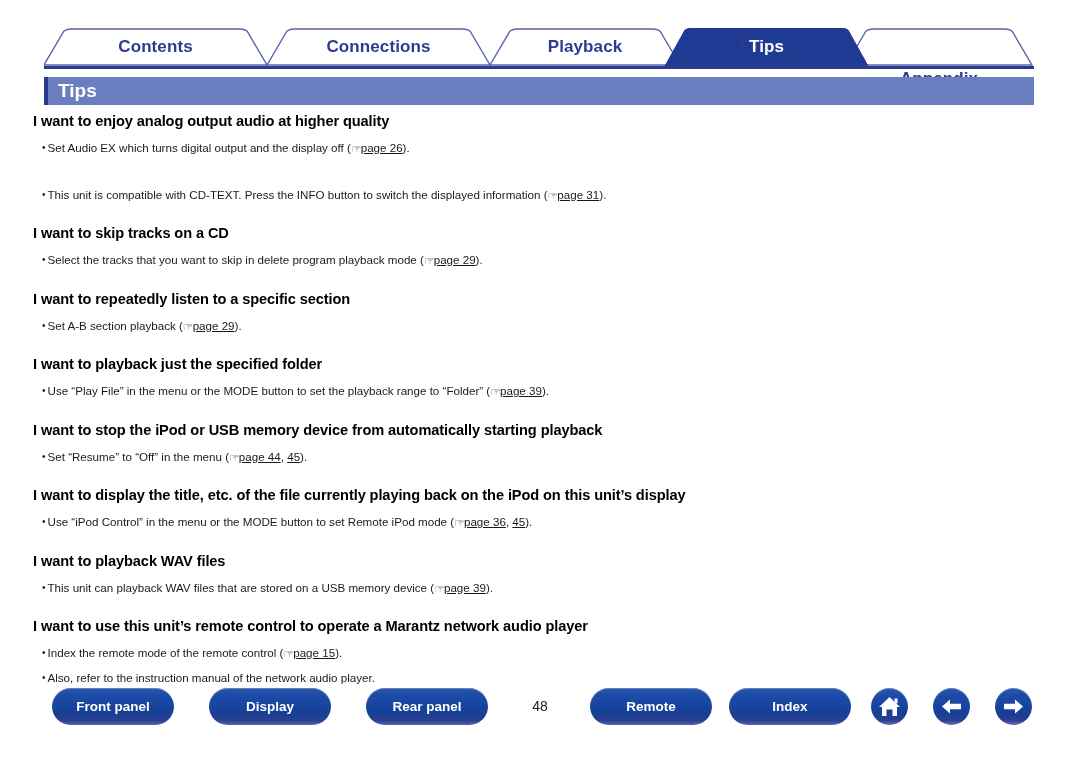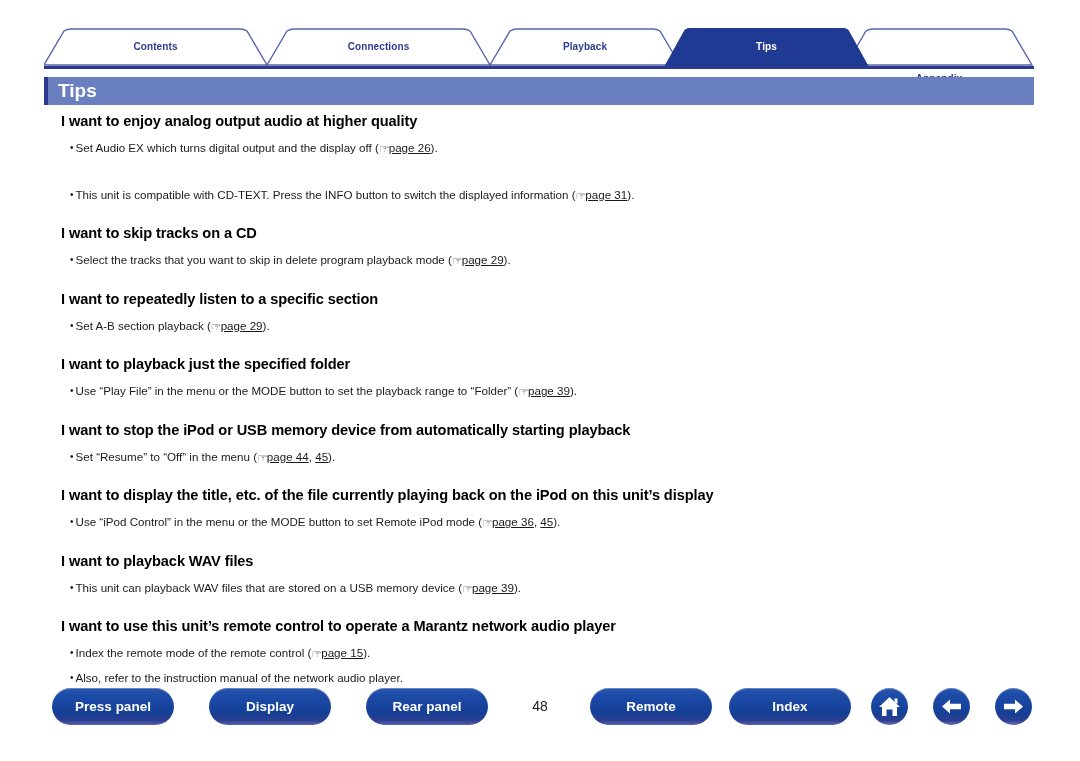--- a/index.html
+++ b/index.html
@@ -26,21 +26,21 @@
   }
   #tab-bar svg {
     display: block;
   }
   .tab-label {
     position: absolute;
     top: 0;
     height: 21px;
     line-height: 38px;
     text-align: center;
-    font-size: 10px;
+    font-size: 17px;
     font-weight: bold;
     color: #2c3b91;
     letter-spacing: 0.1px;
     white-space: nowrap;
   }
   .tab-label.active {
     color: #ffffff;
   }
   #tab-underline {
     position: absolute;
@@ -75,21 +75,21 @@
     height: 28px;
     line-height: 27px;
     font-size: 19px;
     font-weight: bold;
     color: #ffffff;
   }
 
   
   #content {
     position: absolute;
-    left: 61px;
+    left: 33px;
     top: 113px;
     width: 990px;
   }
   .section {
     margin-bottom: 0;
   }
   .sec-head {
     font-size: 14.6px;
     font-weight: bold;
     color: #000000;
@@ -260,21 +260,21 @@
     <div class="gap"></div>
     <div class="section">
       <div class="sec-head">I want to use this unit’s remote control to operate a Marantz network audio player</div>
       <div class="sec-bullet"><span class="dot">•</span><span>Index the remote mode of the remote control (</span><span class="pgicon">☞</span><span class="pglink">page 15</span><span>).</span></div>
       <div class="sec-bullet"><span class="dot">•</span><span>Also, refer to the instruction manual of the network audio player.</span></div>
     </div>
   </div>
 
 <div id="footer">
   <div id="page-number">48</div>
-<div class="pill" style="left: 52px; width: 122px;"><span>Press panel</span></div>
+<div class="pill" style="left: 52px; width: 122px;"><span>Front panel</span></div>
     <div class="pill" style="left: 209px; width: 122px;"><span>Display</span></div>
     <div class="pill" style="left: 366px; width: 122px;"><span>Rear panel</span></div>
     <div class="pill" style="left: 590px; width: 122px;"><span>Remote</span></div>
     <div class="pill" style="left: 729px; width: 122px;"><span>Index</span></div>
     <div class="circ" style="left: 871px;"><span><svg width="37" height="37" viewBox="0 0 37 37">
           <path d="M18.5 9 L29 19 L26 19 L26 28 L21.5 28 L21.5 21.5 L15.5 21.5 L15.5 28 L11 28 L11 19 L8 19 Z" fill="#ffffff"></path>
           <rect x="23.5" y="10.5" width="3" height="5" fill="#ffffff"></rect>
         </svg></span></div>
     <div class="circ" style="left: 933px;"><span><svg width="37" height="37" viewBox="0 0 37 37">
           <path d="M9 18.5 L17 11.5 L17 15.8 L28 15.8 L28 21.2 L17 21.2 L17 25.5 Z" fill="#ffffff"></path>

